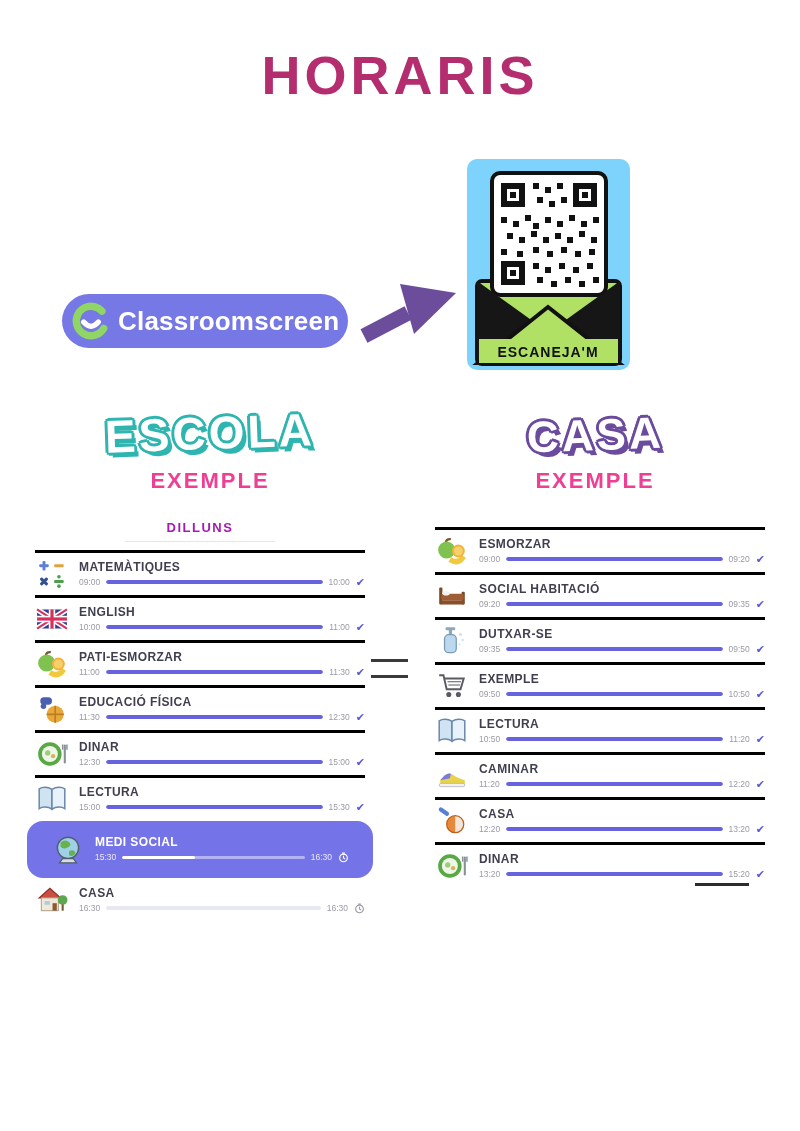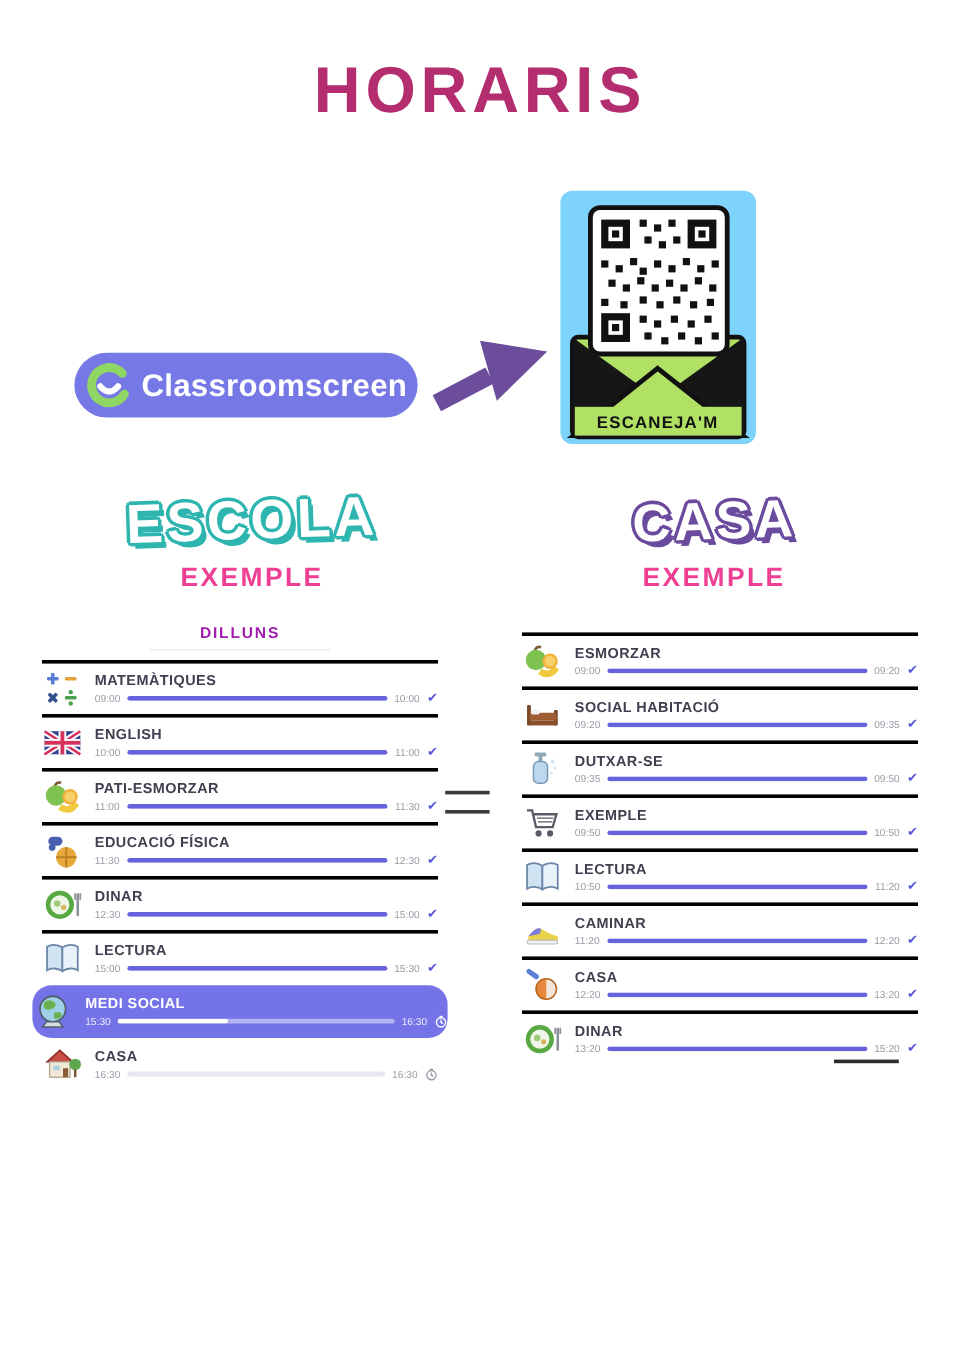--- a/index.html
+++ b/index.html
@@ -41,21 +41,21 @@
   .rmain{flex:1;display:flex;flex-direction:column;justify-content:center;gap:4px;min-width:0;}
   .rtitle{font-size:12px;font-weight:700;letter-spacing:.4px;color:#3f3f4f;line-height:1;}
   .rtime{display:flex;align-items:center;gap:6px;}
   .tt{font-size:8.5px;color:#9a9aa5;line-height:1;flex:0 0 auto;}
   .bar{flex:1;height:3.5px;border-radius:2px;background:#e8e8f2;overflow:hidden;}
   .fill{display:block;height:100%;border-radius:2px;background:#6763df;width:0;}
   .chk{font-size:11px;color:#5a58d8;line-height:1;flex:0 0 auto;}
   .clk{width:11px;height:11px;flex:0 0 auto;color:#9a9aa5;}
   .clk svg{width:11px;height:11px;display:block;}
 
-  .row.active{background:#7573e8;border-radius:16px;border-top:none;margin:1px -8px;padding:0 0;height:44px;}
+  .row.active{background:#7573e8;border-radius:16px;border-top:none;margin:1px -8px;padding:0 24px;height:57px;}
   .row.active .rtitle{color:#fff;}
   .row.active .tt{color:#eceafd;}
   .row.active .bar{background:rgba(255,255,255,.45);}
   .row.active .fill{background:#fff;}
   .row.active .clk{color:#fff;}
   .row.active + .row{border-top:none;}
 
   .equals{position:absolute;top:659px;left:371px;width:37px;}
   .equals div{height:3px;background:#3a3a3a;margin-bottom:13px;}
   .bottom-dash{position:absolute;top:883px;left:695px;width:54px;height:3px;background:#2c2c2c;}

